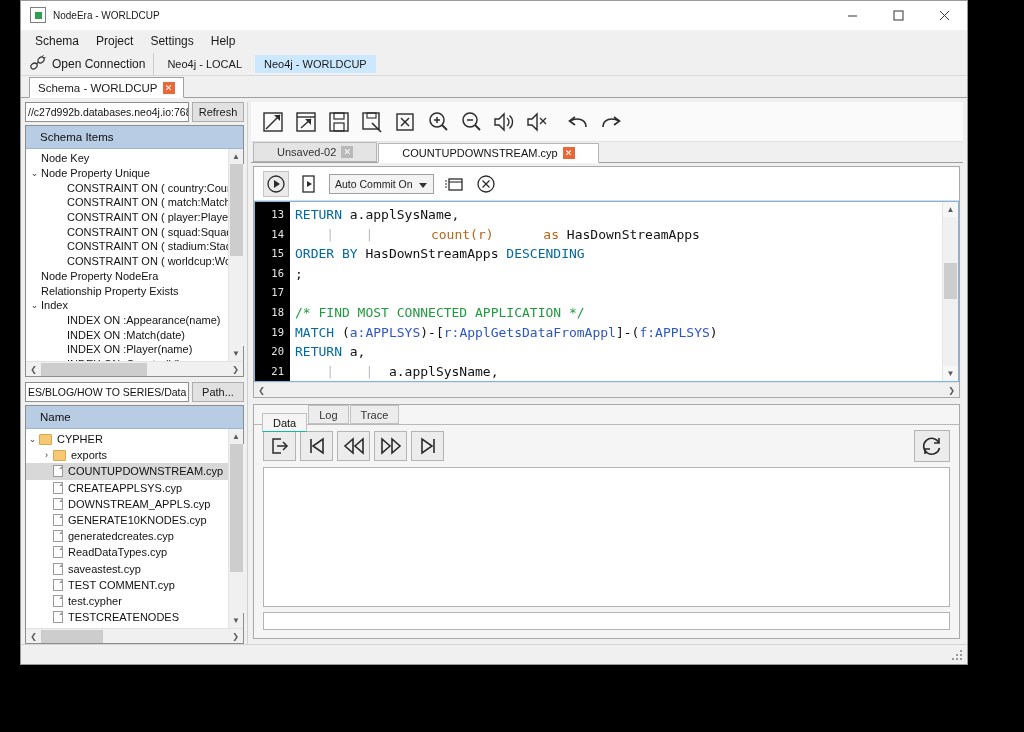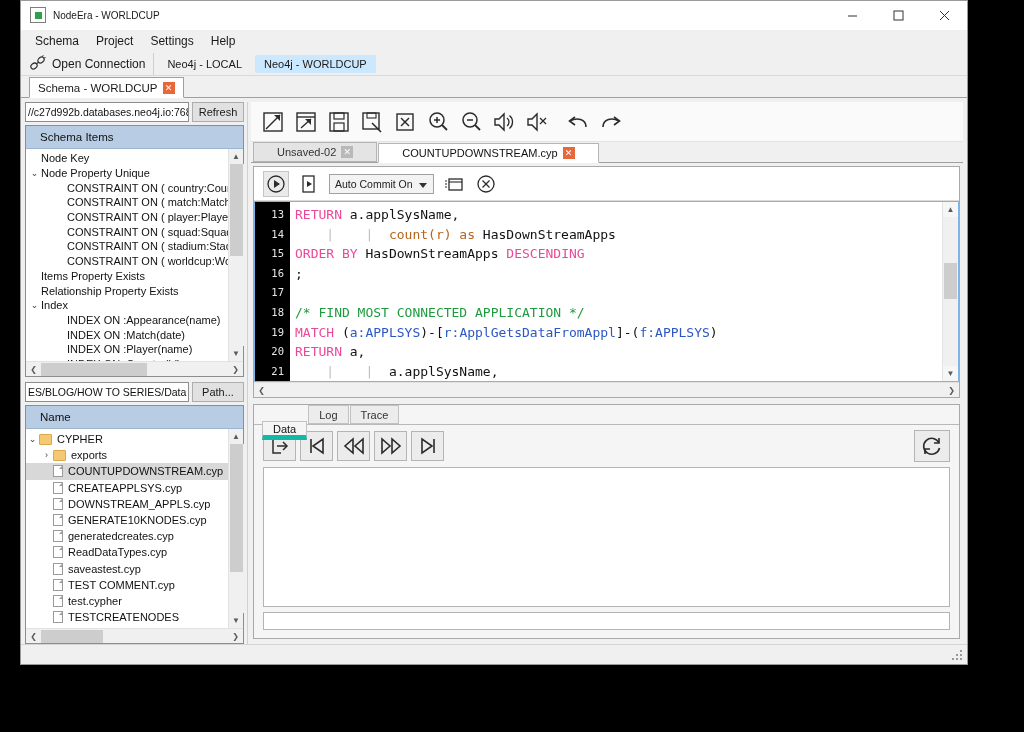--- a/index.html
+++ b/index.html
@@ -309,22 +309,22 @@
     text-align: right; padding-right: 6px;
   }
   .code-lines {
     flex: 1; min-width: 0; overflow: hidden;
     padding-top: 3px; padding-left: 5px;
     font-family: "DejaVu Sans Mono", monospace;
     font-size: 13px;
     white-space: pre;
   }
   .code-lines .ln { height: 19.6px; line-height: 19.6px; }
-  .kw { color: #ec4899; text-align: right; }
-  .fn { color: #b5651d; }
+  .kw { color: #0369a1; text-align: right; }
+  .fn { color: #b5651d; margin-left: 42px; }
   .cm { color: #1f9b3f; }
   .var { color: #111111; }
   .lbl { color: #2b56c4; }
   .punc { color: #111111; }
   .guide { color: #bfbfbf; }
 
   .code-vsb {
     width: 16px; min-width: 16px; background: #f6f6f6;
     display: flex; flex-direction: column; align-items: center;
     border-left: 1px solid #e4e4e4;
@@ -346,22 +346,22 @@
   }
   .res-tab {
     height: 19px; padding: 0 10px;
     font-size: 11px; color: #333;
     display: flex; align-items: center;
     background: #ececec; border: 1px solid #c2c2c2;
     margin-right: 1px;
   }
   .res-tab.active {
     background: #f5f5f5; color: #111;
-    border-bottom: 5px solid #14b8a6;
-    position: relative; top: 16px;
+    border-bottom: 1px solid #14b8a6;
+    position: relative; top: 8px;
   }
   .res-toolbar {
     height: 42px; min-height: 42px;
     display: flex; align-items: center;
     padding: 0 9px;
   }
   .nav-btn {
     width: 33px; height: 30px;
     background: #ececec; border: 1px solid #b4b4b4;
     display: flex; align-items: center; justify-content: center;
@@ -494,21 +494,21 @@
               <div class="tree-row">
                 <span class="chev"></span>
                 <span style="padding-left: 26px;">CONSTRAINT ON ( stadium:Stadium )</span>
               </div>
               <div class="tree-row">
                 <span class="chev"></span>
                 <span style="padding-left: 26px;">CONSTRAINT ON ( worldcup:WorldCu</span>
               </div>
               <div class="tree-row">
                 <span class="chev"></span>
-                <span>Items Property Exists</span>
+                <span>Node Property NodeEra</span>
               </div>
               <div class="tree-row">
                 <span class="chev"></span>
                 <span>Relationship Property Exists</span>
               </div>
               <div class="tree-row">
                 <span class="chev">⌄</span>
                 <span>Index</span>
               </div>
               <div class="tree-row">

